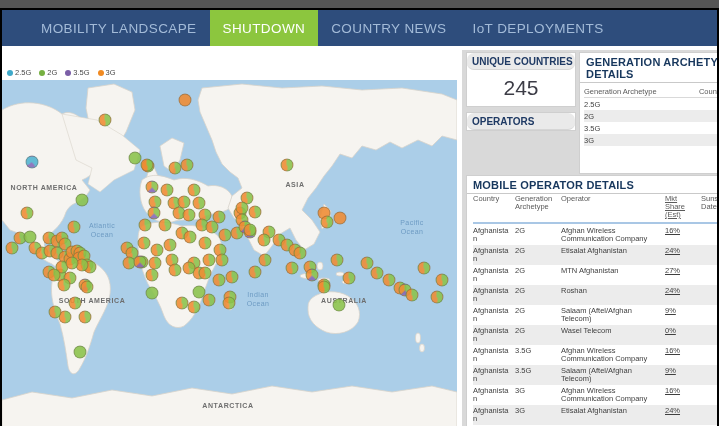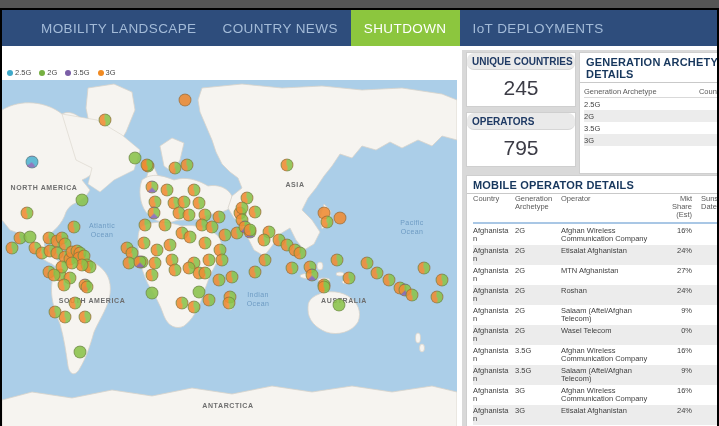--- a/index.html
+++ b/index.html
@@ -45,33 +45,33 @@
   
   .otable{font-size:7.5px;color:#3f3f3f;padding:1px 0 0 6px;}
   .o-row{display:flex;line-height:8px;}
   .o-row.head{color:#5a5a5a;border-bottom:2px solid #A9C7E5;padding-bottom:3px;margin-bottom:1px;}
   .o-row:not(.head){padding:2px 0;}
   .o-row.alt{background:#ECECEC;}
   .o-c{padding-right:5px;}
   .c-country{width:42px;word-break:break-all;}
   .c-gen{width:46px;}
   .c-op{width:104px;}
-  .c-mkt{width:32px;text-align:right;}
+  .c-mkt{width:32px;text-decoration:underline;}
   .c-sun{width:46px;padding-left:4px;}
   .cell-selected{background:#D2D2D2;}
 </style>
 </head>
 <body>
 
 <div id="stage">
 
   <div class="nav" id="nav">
       <div class="nav-tab">MOBILITY LANDSCAPE</div>
+      <div class="nav-tab active">SHUTDOWN</div>
       <div class="nav-tab">COUNTRY NEWS</div>
-      <div class="nav-tab active">SHUTDOWN</div>
       <div class="nav-tab">IoT DEPLOYMENTS</div>
     </div>
 
   <div class="legend" id="legend">
       <span class="legend-item">
         <span class="legend-dot" style="background: rgb(63, 169, 201);"></span>
         <span>2.5G</span>
       </span>
       <span class="legend-item">
         <span class="legend-dot" style="background: rgb(118, 176, 65);"></span>
@@ -277,21 +277,20 @@
     </div>
 
   <div class="right-bg"></div>
 
   <div class="card" style="left:465px;top:43px;">
     <div class="card-head">UNIQUE COUNTRIES</div>
     <div class="card-val">245</div>
   </div>
   <div class="card" style="left:465px;top:103px;">
     <div class="card-head">OPERATORS</div>
-    <div class="card-val">795</div>
   </div>
 
   <div class="panel" style="left:578px;top:43px;width:200px;height:120px;">
     <div class="panel-title">GENERATION ARCHETYPE DETAILS</div>
     <div class="gtable" id="gtable">
         <div class="g-row head">
           <div class="g-c0">Generation Archetype</div>
           <div class="g-c1">Countries</div>
         </div>
         <div class="g-row">

